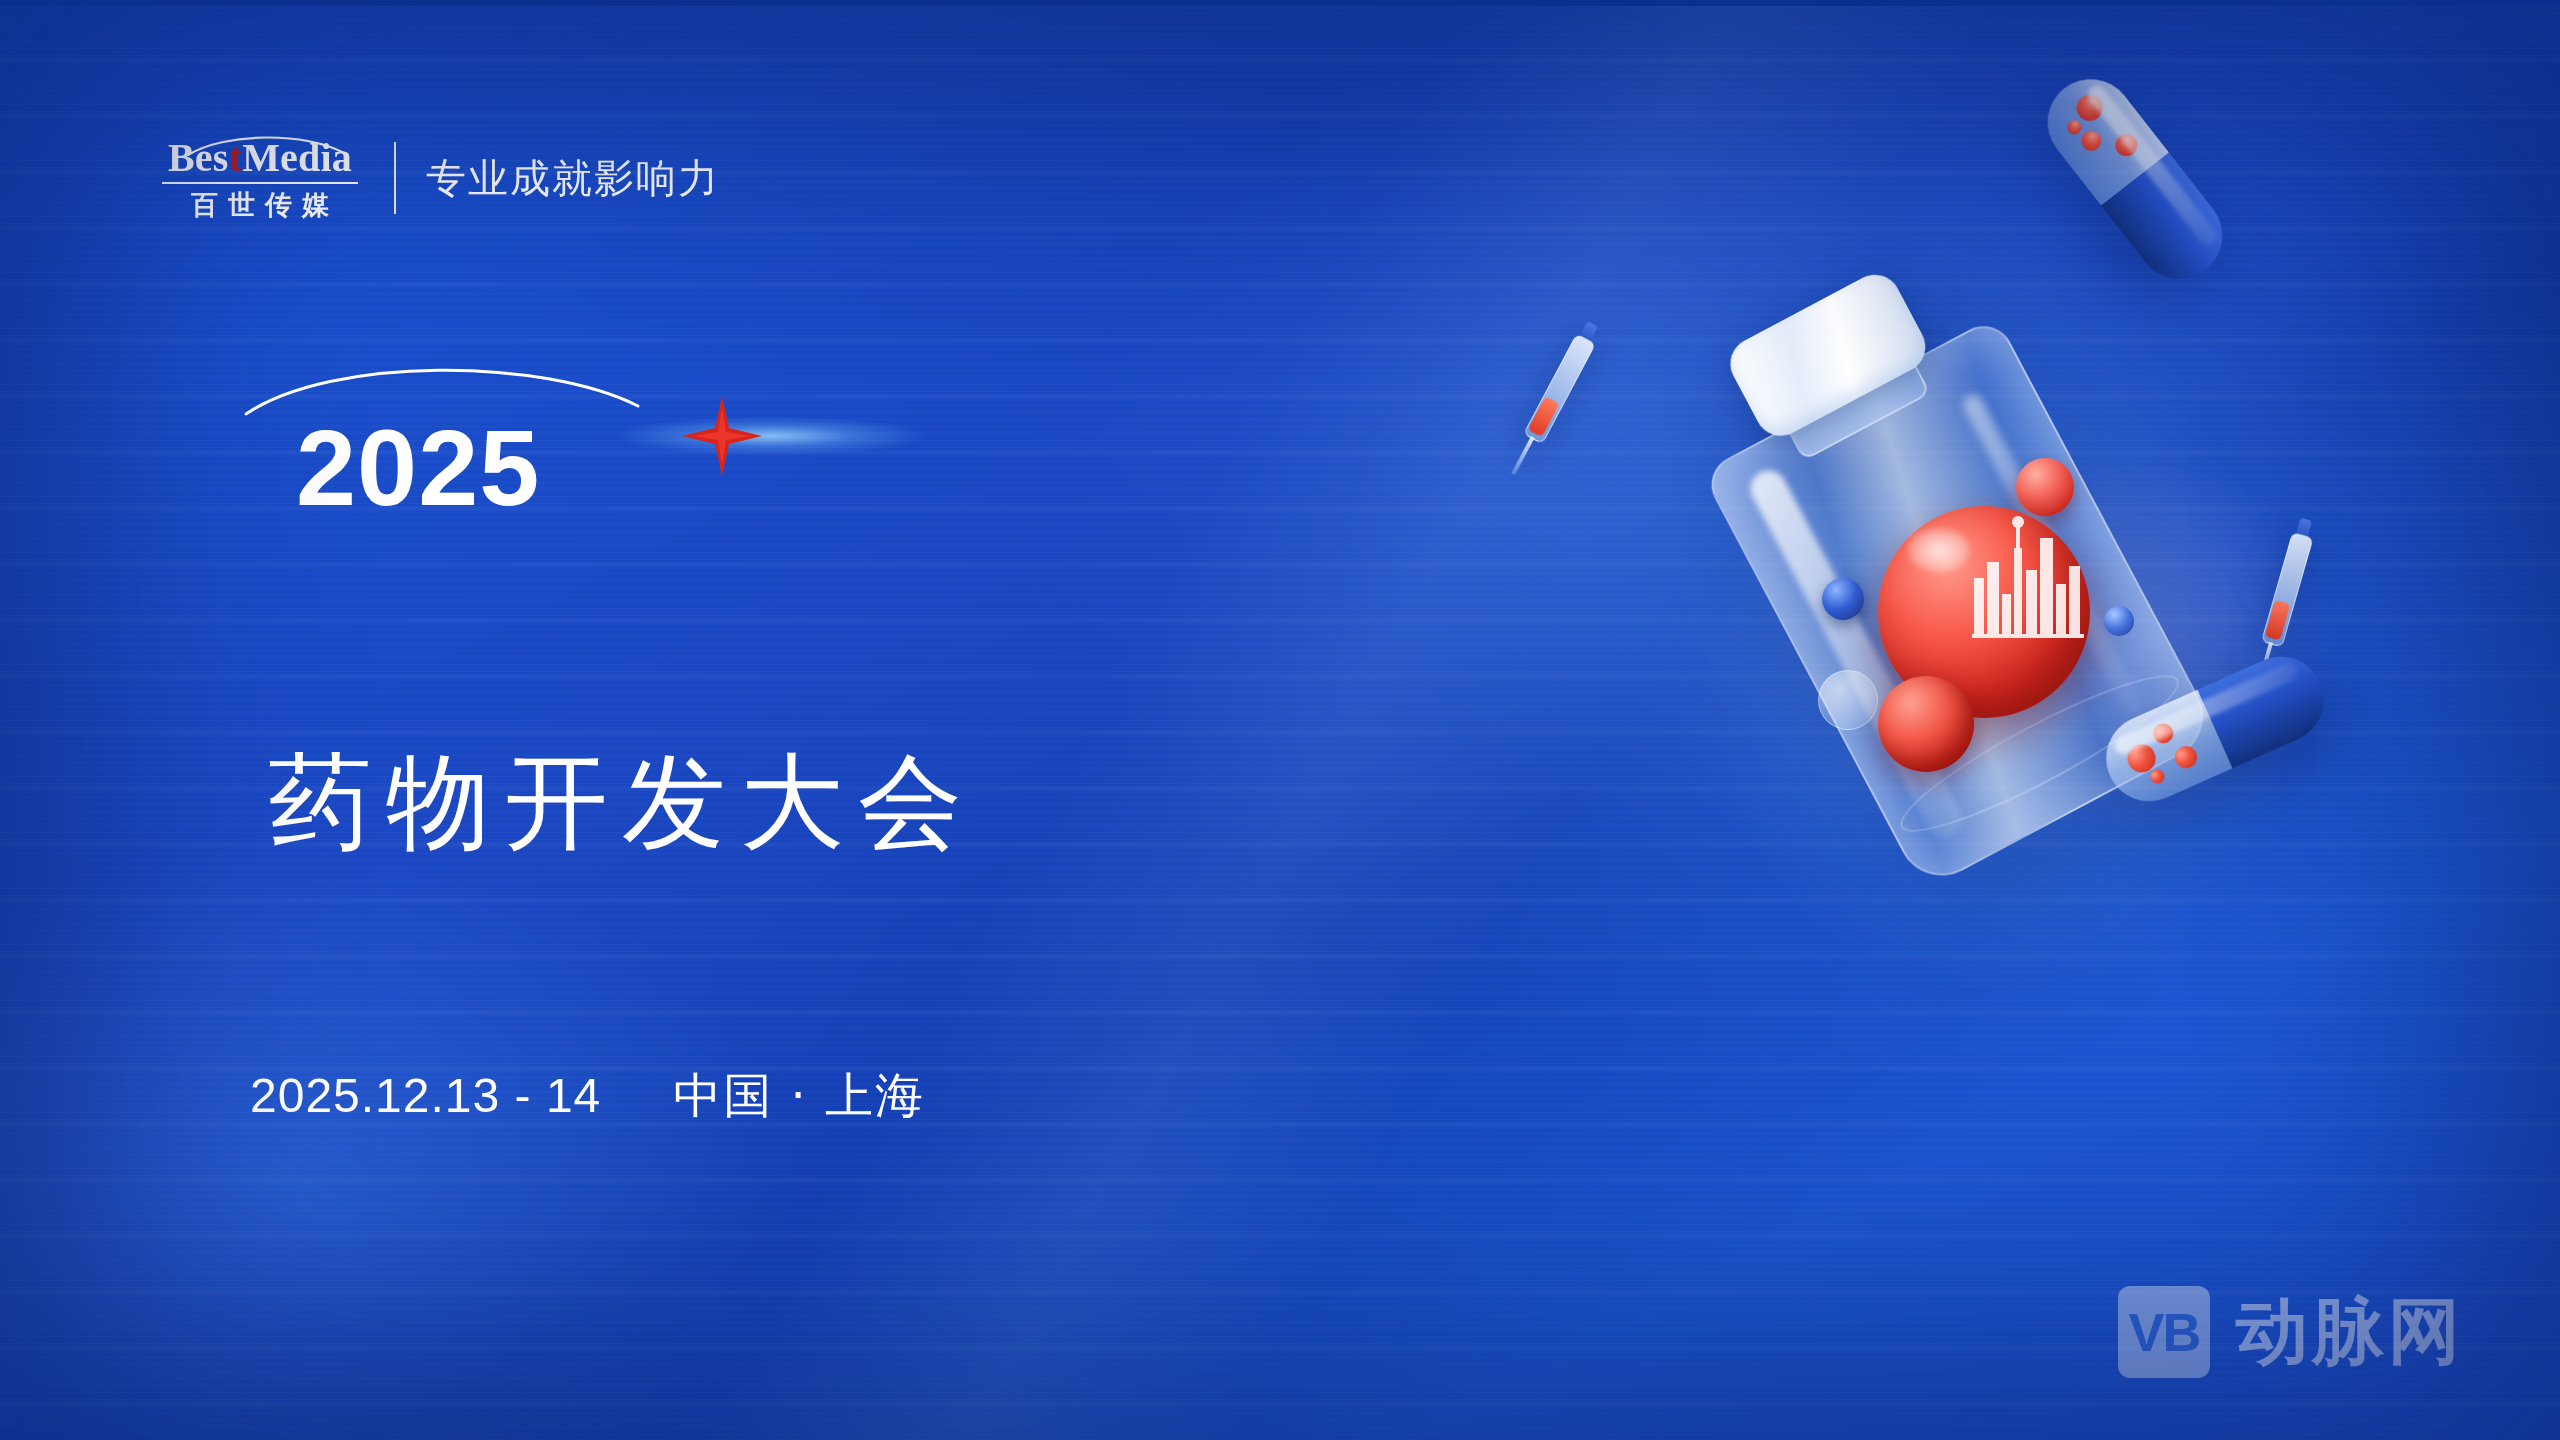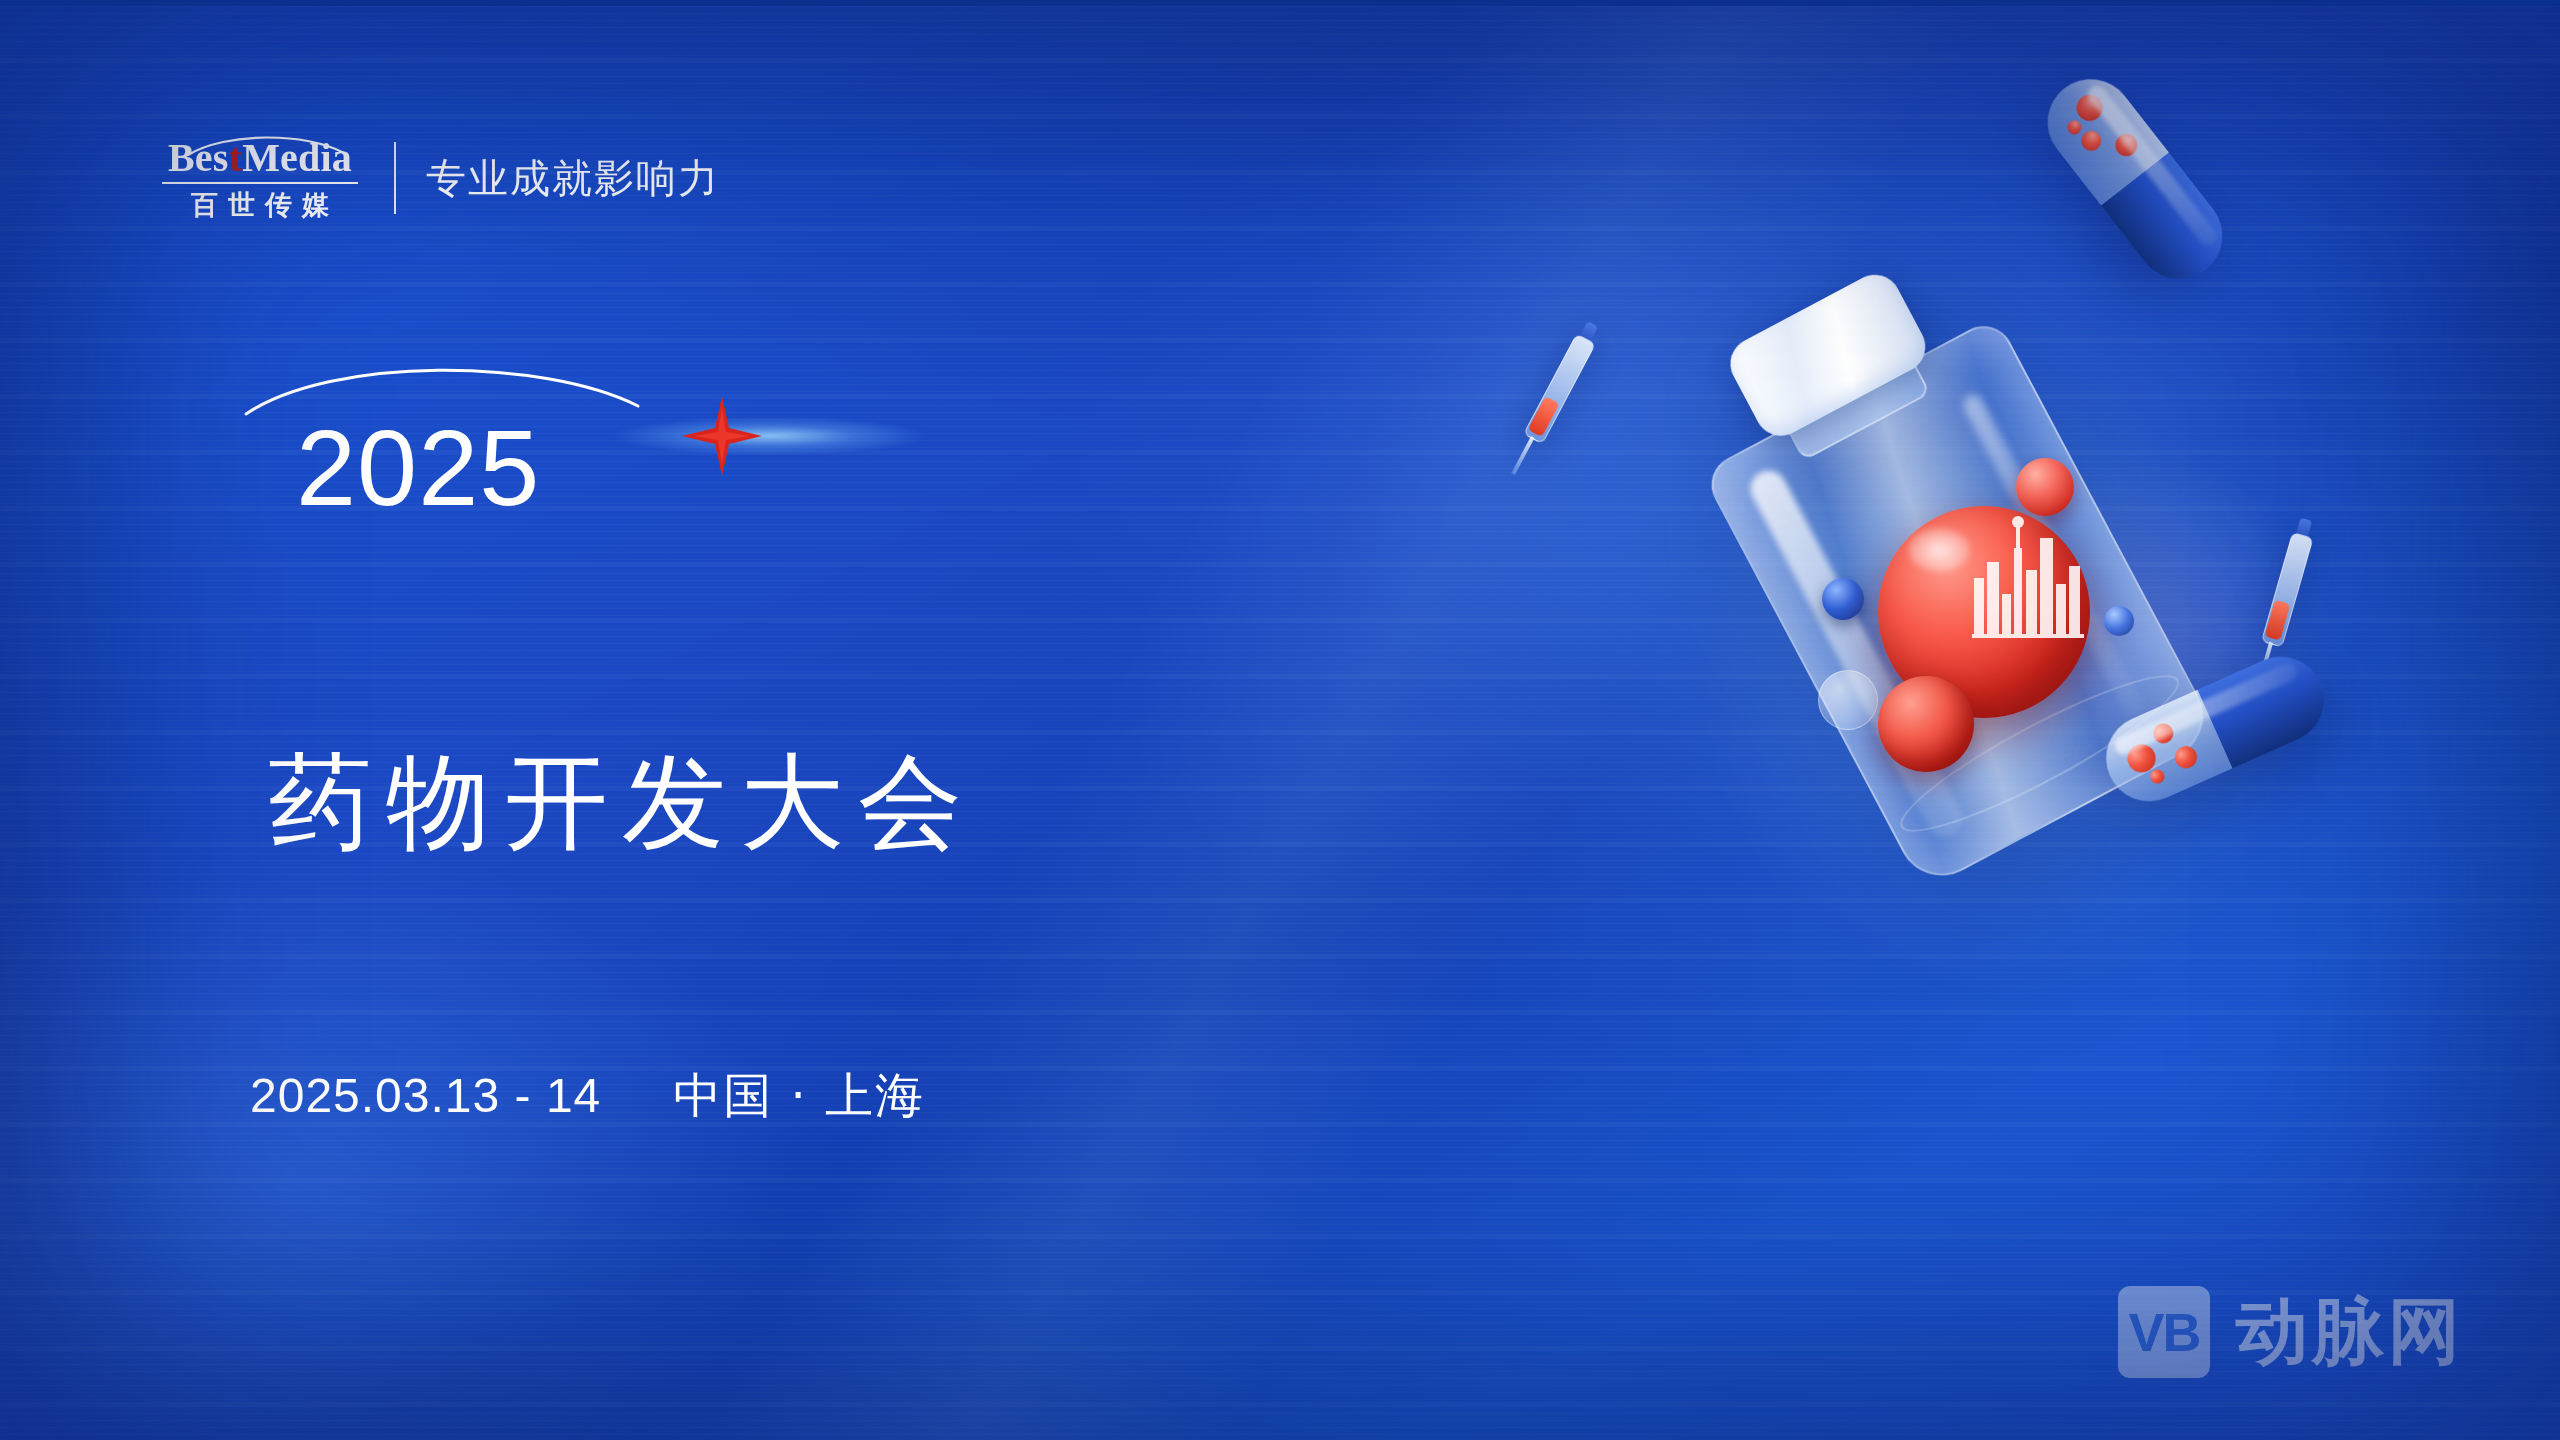--- a/index.html
+++ b/index.html
@@ -47,21 +47,21 @@
     letter-spacing:2px;white-space:nowrap;font-weight:400;}
 
   
   .title-wrap{position:absolute;left:262px;top:408px;height:132px;}
   .title-arc{position:absolute;left:-20px;top:-62px;width:400px;height:66px;}
   .title-line{display:flex;align-items:baseline;white-space:nowrap;}
   .title-serif{font-family:"Liberation Serif","DejaVu Serif",serif;font-size:118px;color:#ffffff;
     line-height:1;letter-spacing:-1px;font-weight:400;}
   .title-serif .i-red{color:#c2201b;position:relative;font-weight:700;}
   .title-year{font-family:"Liberation Sans","DejaVu Sans",sans-serif;font-size:108px;color:#ffffff;
-    line-height:1;margin-left:34px;font-weight:400;letter-spacing:1px;}
+    line-height:1;margin-left:34px;font-weight:700;letter-spacing:1px;}
   .star{position:absolute;left:680px;top:388px;width:84px;height:84px;pointer-events:none;}
   .starglow{position:absolute;left:560px;top:382px;width:420px;height:96px;pointer-events:none;
     background:radial-gradient(ellipse 210px 26px at 50% 50%, rgba(150,205,255,0.80) 0%, rgba(110,175,255,0.30) 40%, rgba(0,0,0,0) 75%);
     mix-blend-mode:screen;}
 
   
   .headline1{position:absolute;left:248px;top:568px;font-family:"DejaVu Sans","Liberation Sans",sans-serif;
     font-weight:700;font-size:116px;color:#ffffff;letter-spacing:2px;line-height:1.08;white-space:nowrap;
     text-shadow:0 3px 18px rgba(6,28,96,0.30);}
   .headline2{position:absolute;left:268px;top:740px;font-family:"DejaVu Sans","Liberation Sans",sans-serif;
@@ -278,21 +278,21 @@
   </div>
   <svg class="star" viewBox="0 0 84 84">
     <path d="M42 2 L49 34 L82 42 L49 50 L42 82 L35 50 L2 42 L35 34 Z" fill="#d8241c"></path>
     <path d="M42 14 L46 38 L70 42 L46 46 L42 70 L38 46 L14 42 L38 38 Z" fill="#ef3a2c" opacity="0.85"></path>
   </svg>
 
   <div class="headline2">药物开发大会</div>
 
 
   <div class="meta">
-    <span class="meta-date">2025.03.13 - 14</span>
+    <span class="meta-date">2025.12.13 - 14</span>
     <span class="meta-venue">中国 · 上海</span>
   </div>
 
   <div class="watermark">
     <div class="wm-badge">VB</div>
     <div class="wm-text">动脉网</div>
   </div>
 
   <div class="vignette"></div>
 </div>

